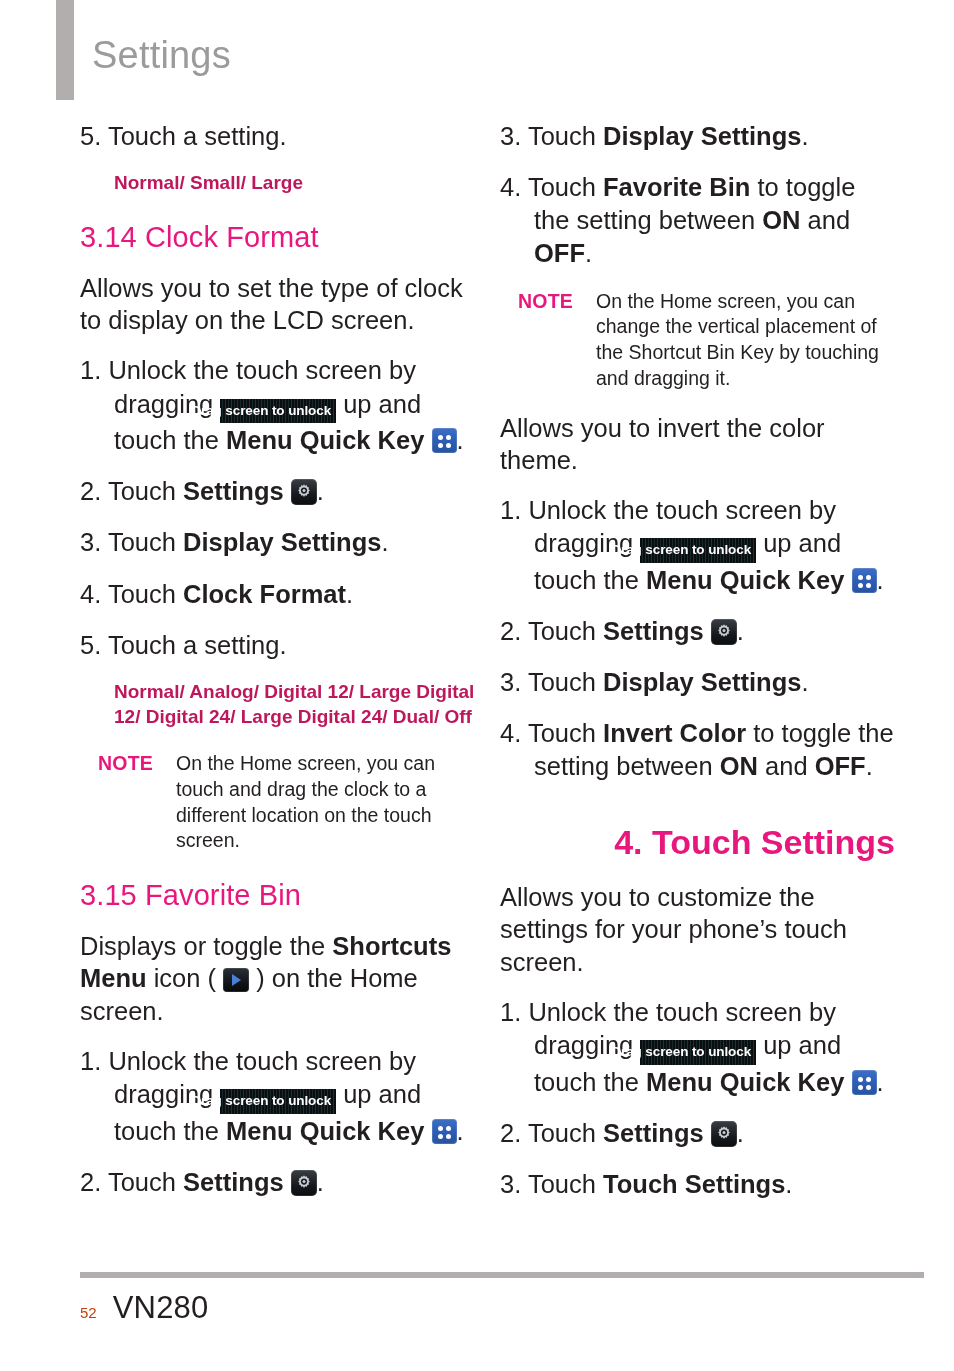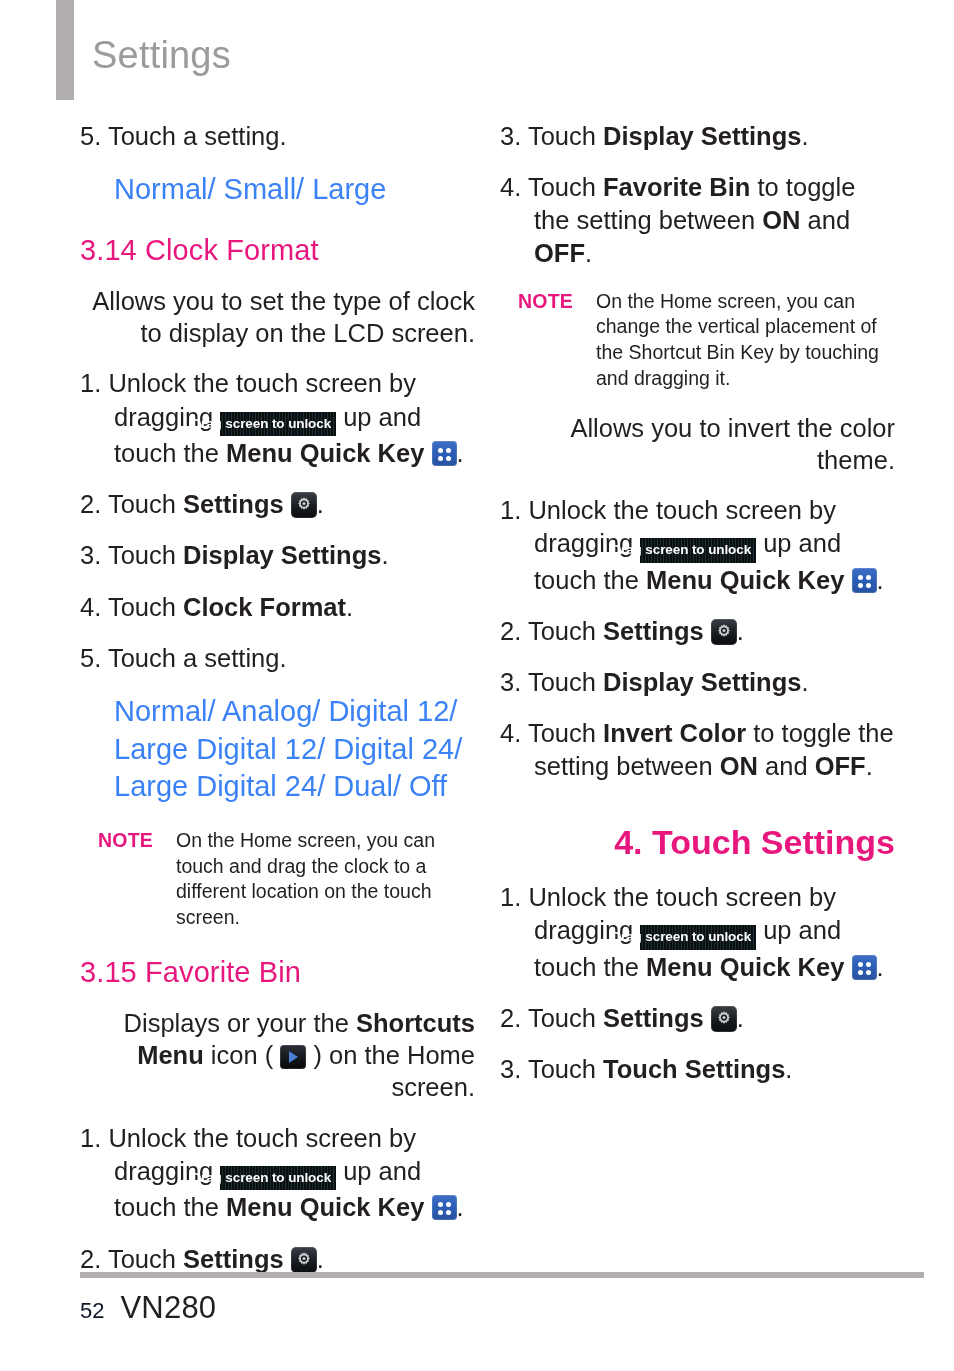--- a/index.html
+++ b/index.html
@@ -56,40 +56,39 @@
   }
   .col-left  { margin-left: 80px; }
   .col-right { margin-left: 25px; }
 
   
   .para {
     font-size: 25.5px;
     line-height: 1.27;
     color: #231f20;
     margin: 0 0 18px 0;
-    text-align: right;
   }
 
   
   .step {
     font-size: 25.5px;
     line-height: 1.3;
     color: #231f20;
     margin: 0 0 18px 0;
     padding-left: 34px;
     text-indent: -34px;
   }
   .step .num { }
 
   
   .options {
-    font-size: 29px;
+    font-size: 19px;
     line-height: 1.3;
-    font-weight: normal;
-    color: #3b82f6;
+    font-weight: bold;
+    color: #be185d;
     margin: 0 0 22px 0;
     padding-left: 34px;
   }
 
   b, .b { font-weight: bold; }
 
   
   .sec-h {
     font-size: 29px;
     color: #e8177e;
@@ -217,22 +216,22 @@
     background: #b2aeae;
   }
   .footer {
     position: absolute;
     left: 80px;
     top: 1290px;
     display: flex;
     align-items: baseline;
   }
   .footer-page {
-    font-size: 22px;
-    color: #0f172a;
+    font-size: 15px;
+    color: #c2410c;
     margin-right: 16px;
   }
   .footer-model {
     font-size: 31px;
     color: #231f20;
     letter-spacing: 0.2px;
     text-align: center;
   }
 </style>
 </head>
@@ -299,21 +298,21 @@
     <div class="options">Normal/ Analog/ Digital 12/ Large Digital 12/ Digital 24/ Large Digital 24/ Dual/ Off</div>
 
     <div class="note">
       <div class="note-label">NOTE</div>
       <div class="note-body">On the Home screen, you can touch and drag the clock to a different location on the touch screen.</div>
     </div>
 
     <div class="sec-h">3.15 Favorite Bin</div>
 
     <div class="para">
-      <span>Displays or your the</span>
+      <span>Displays or toggle the</span>
       <b>Shortcuts Menu</b>
       <span>icon (</span>
       <span class="play-icon"></span>
       <span>) on the Home screen.</span>
     </div>
 
     <div class="step">
       <span class="num">1.</span>
       <span>Unlock the touch screen by dragging</span>
       <span class="unlock-badge"><span>Drag screen to unlock</span></span>
@@ -394,20 +393,21 @@
       <span class="num">4.</span>
       <span>Touch</span>
       <b>Invert Color</b>
       <span>to toggle the setting between</span>
       <b>ON</b>
       <span>and</span>
       <b>OFF</b><span>.</span>
     </div>
 
     <div class="chap-h">4. Touch Settings</div>
+    <div class="para">Allows you to customize the settings for your phone’s touch screen.</div>
 
     <div class="step">
       <span class="num">1.</span>
       <span>Unlock the touch screen by dragging</span>
       <span class="unlock-badge"><span>Drag screen to unlock</span></span>
       <span>up and touch the</span>
       <b>Menu Quick Key</b>
       <span class="menu-key"><i></i><i></i><i></i><i></i></span><span>.</span>
     </div>
 

